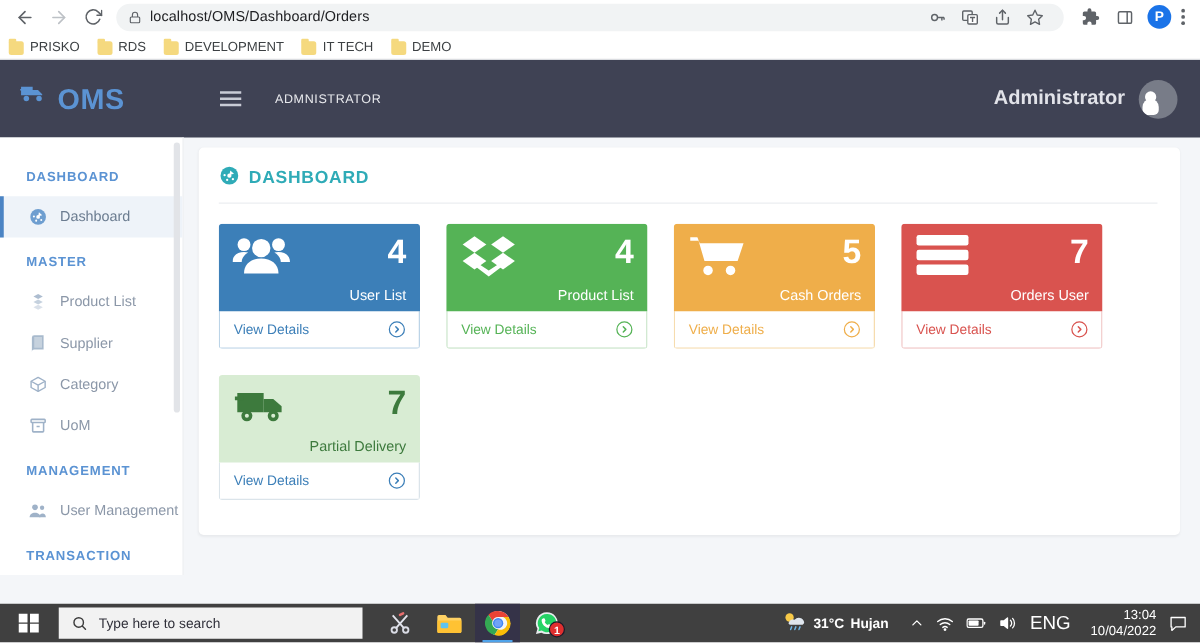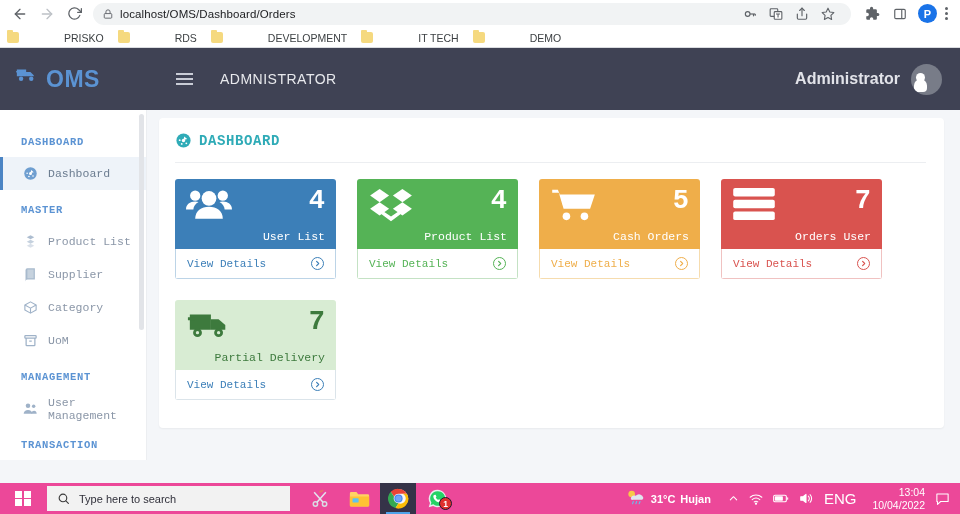--- a/index.html
+++ b/index.html
@@ -38,21 +38,21 @@
   .profile-pill {
     width: 19px; height: 19px; border-radius: 50%; background: #1a73e8; color: #fff;
     font-size: 11px; font-weight: bold; display: flex; align-items: center;
     justify-content: center; margin: 0 4px;
   }
   .menu-dots { display: flex; flex-direction: column; align-items: center; gap: 2px; padding: 0 4px;}
   .menu-dots i { width: 3px; height: 3px; border-radius: 50%; background: #5f6368; display: block; }
 
   
   .bookmark-bar { display: flex; align-items: center; height: 21px; padding: 0 7px; }
-  .bk { display: flex; align-items: center; margin-right: 14px; gap: 40px; }
+  .bk { display: flex; align-items: flex-end; margin-right: 14px; }
   .bk .folder {
     width: 12px; height: 11px; background: #f5d97f; border-radius: 1px 2px 2px 2px;
     margin-right: 5px; position: relative; flex: 0 0 auto;
   }
   .bk .folder::after {
     content: ""; position: absolute; left: 0; top: -2px; width: 6px; height: 3px;
     background: #f5d97f; border-radius: 1px 1px 0 0;
   }
   .bk .lbl { font-size: 10.5px; color: #3c4043; white-space: nowrap; }
   .chrome-sep { position: absolute; top: 47px; left: 0; width: 960px; height: 1px; background: #dadce0; }
@@ -62,36 +62,36 @@
 
   .app-header {
     height: 62px; background: #3f4254; display: flex; align-items: center;
     padding: 0 18px 0 16px; position: relative;
   }
   .brand { display: flex; width: 140px; flex: 0 0 auto; }
   .brand .truck { color: #5b93d3; margin-right: 8px; display: flex; }
   .brand .name { color: #5b93d3; font-size: 23px; font-weight: bold; letter-spacing: 0.5px; }
   .hamburger { margin-left: 20px; display: flex; flex-direction: column; gap: 3px; cursor: pointer; }
   .hamburger i { width: 17px; height: 2px; background: #c9ccd6; display: block; }
-  .header-title { margin-left: 27px; color: #e8e9ed; font-size: 14px; letter-spacing: 0.5px; }
+  .header-title { margin-left: 27px; color: #e8e9ed; font-size: 10px; letter-spacing: 0.5px; }
   .header-right { margin-left: auto; display: flex; align-items: center; }
   .header-right .uname { color: #e2e3e9; font-size: 16px; font-weight: bold; margin-right: 11px; text-align: right; }
   .avatar {
     width: 31px; height: 31px; border-radius: 50%; background: #787c88;
     display: flex; align-items: flex-end; justify-content: center; overflow: hidden;
   }
   .avatar .person-head {
     width: 9px; height: 9px; border-radius: 50%; background: #fff; position: relative; top: -13px;
   }
   .avatar .person-body {
     width: 13px; height: 13px; background: #fff; border-radius: 50% 50% 4px 4px;
     position: relative; left: -11px; top: -3px;
   }
 
-  .app-body { display: flex; height: 373px; font-family: Liberation Mono, monospace; }
+  .app-body { display: flex; height: 373px; }
 
   
   .sidebar {
     width: 147px; background: #fff; flex: 0 0 auto; position: relative;
     overflow: hidden; height: 350px; border-right: 1px solid #eceef1;
   }
   .side-scroll { padding-top: 12px; }
   .side-head {
     font-size: 10.5px; font-weight: bold; color: #5b93d3; letter-spacing: 0.7px;
     padding: 14px 0 9px 21px;
@@ -146,21 +146,21 @@
     display: flex; align-items: center; justify-content: center; font-size: 8px;
   }
   .card-foot .arrow svg { display: block; }
 
   
   .card.light .card-icon, .card.light .card-num, .card.light .card-label { color: #3d7a3d; }
 
   
   .taskbar {
     position: absolute; bottom: 0; left: 0; width: 960px; height: 31px;
-    background: #ec4899; display: flex; align-items: center;
+    background: #404040; display: flex; align-items: center;
   }
   .start-btn { width: 46px; height: 31px; display: flex; align-items: center; justify-content: center; }
   .win-logo { display: grid; grid-template-columns: 7px 7px; grid-template-rows: 7px 7px; gap: 1.5px; }
   .win-logo i { background: #fff; display: block; }
   .tb-search {
     width: 243px; height: 25px; background: #f2f2f2; display: flex; align-items: center;
     padding: 0 10px; margin-left: 1px;
   }
   .tb-search .mag { margin-right: 9px; display: flex; color: #3b3b3b; }
   .tb-search .ph { font-size: 11px; color: #30303a; }

